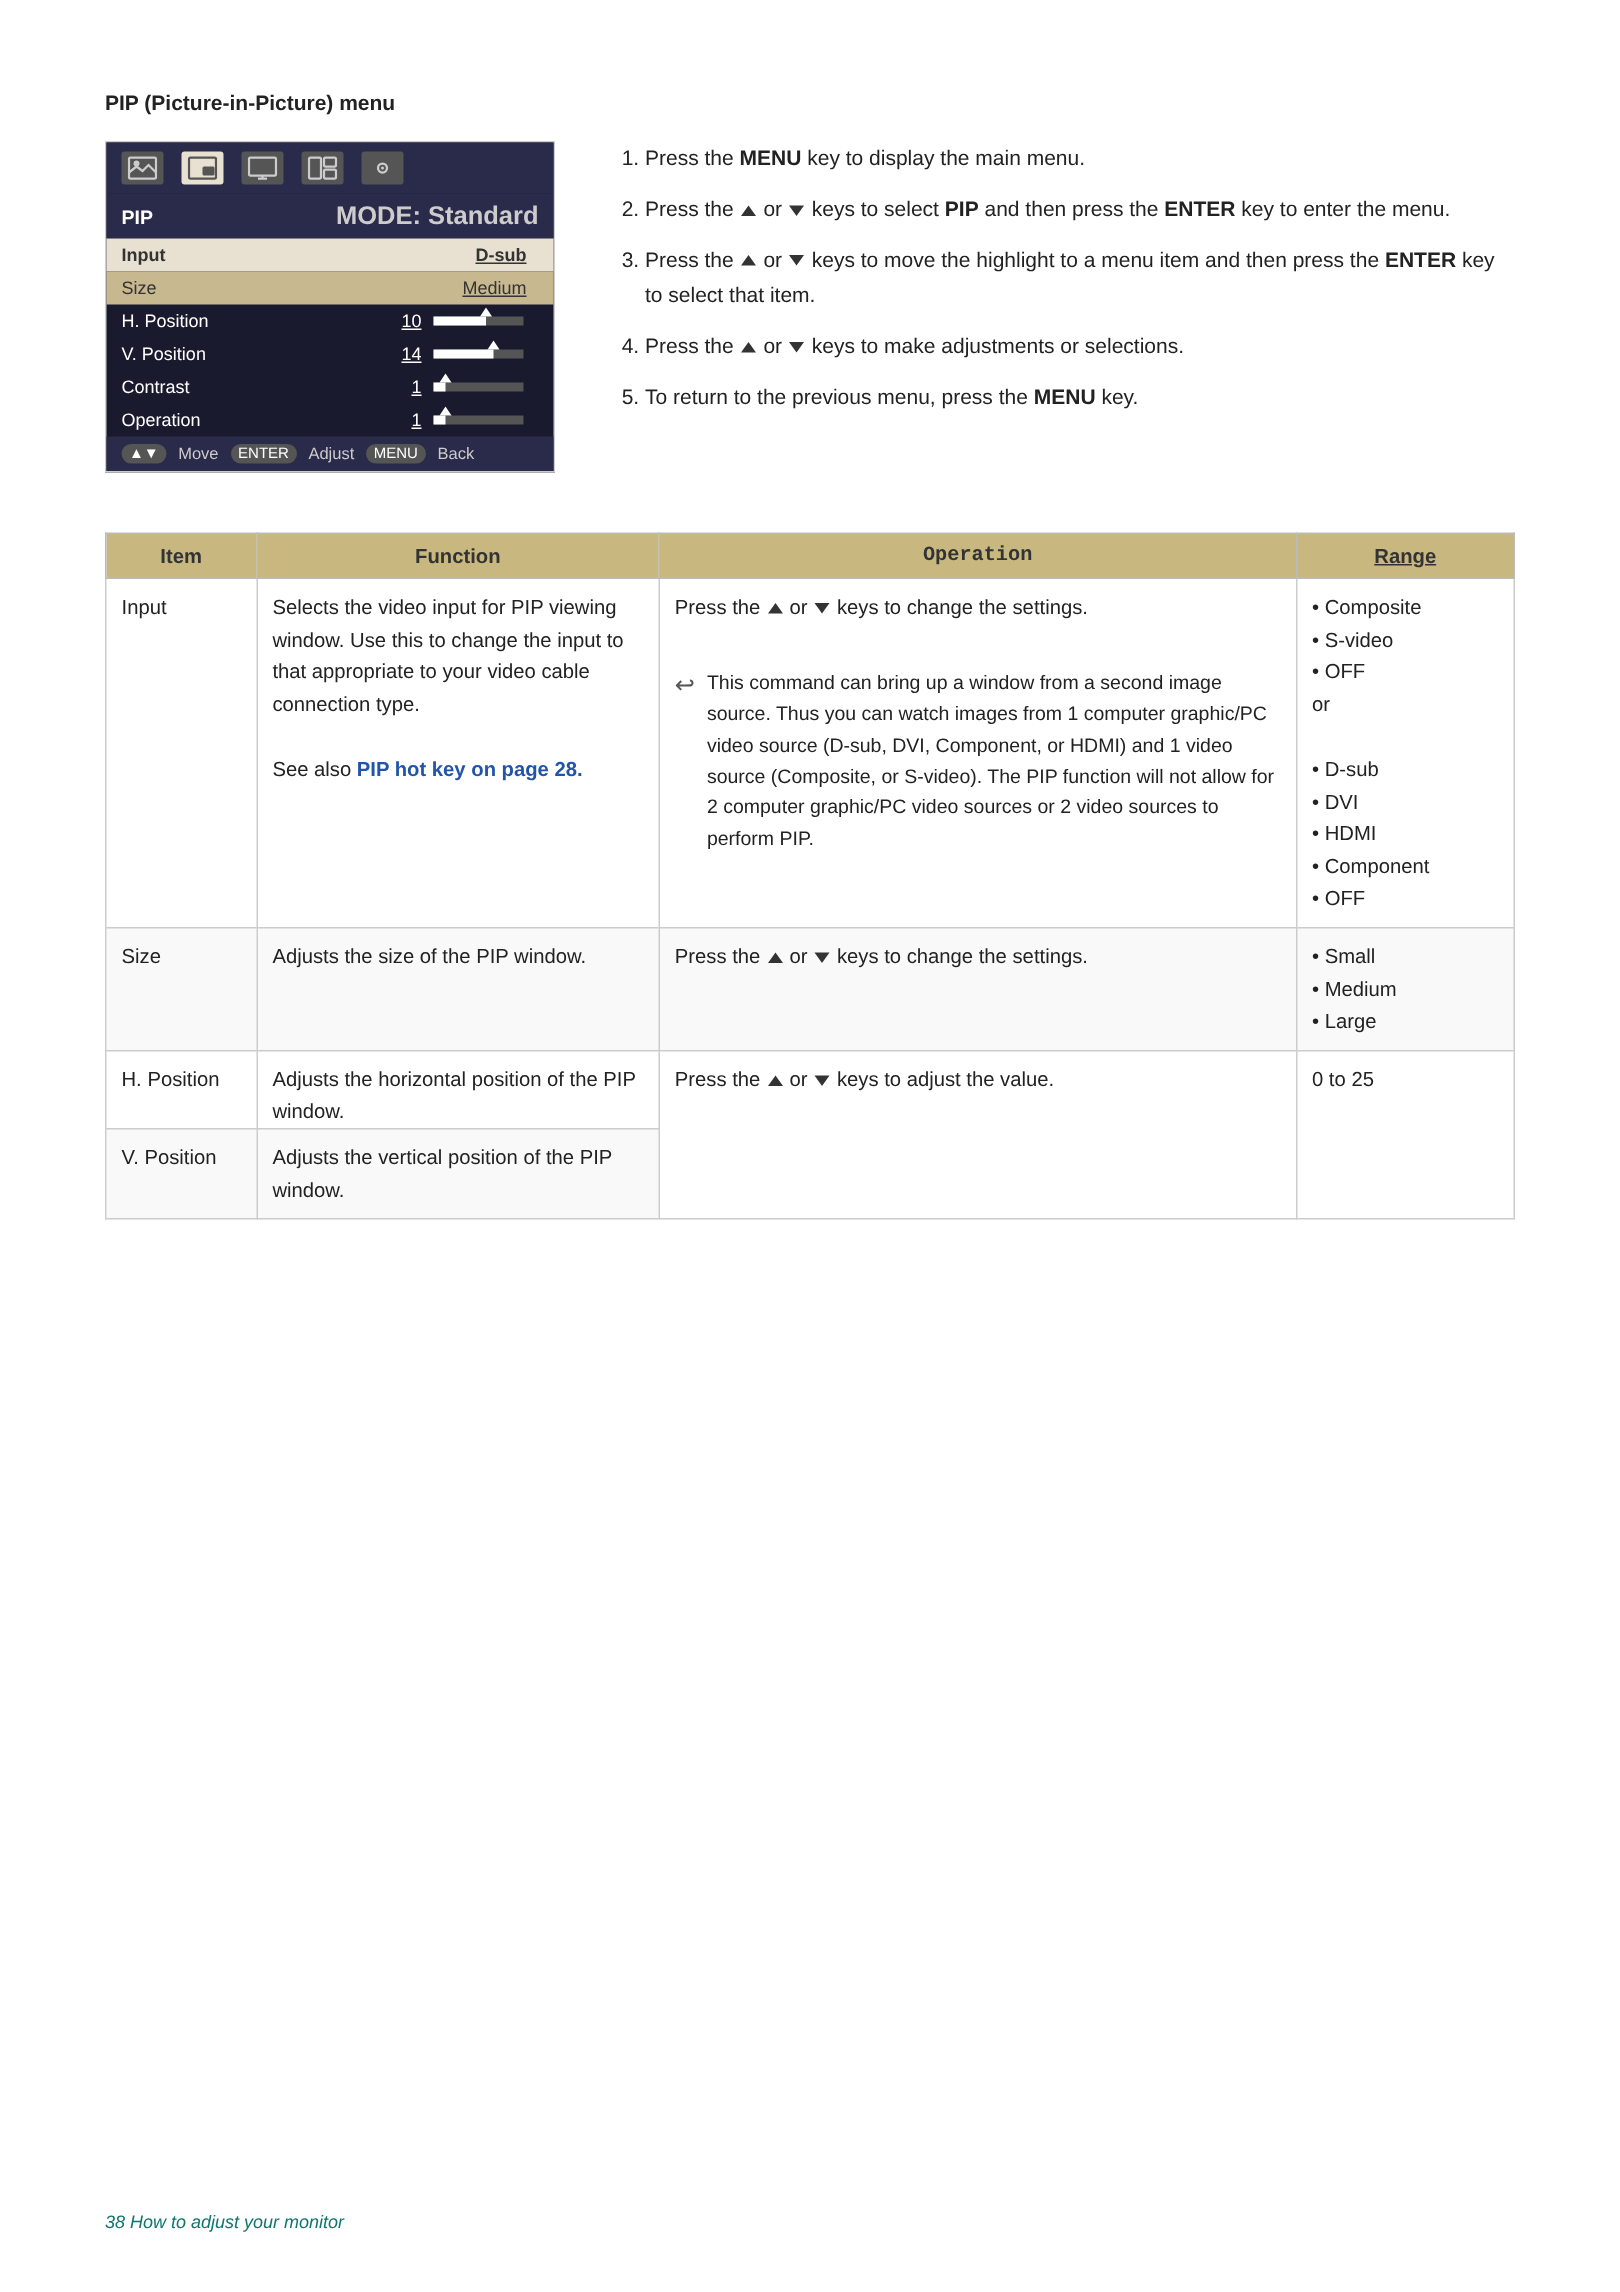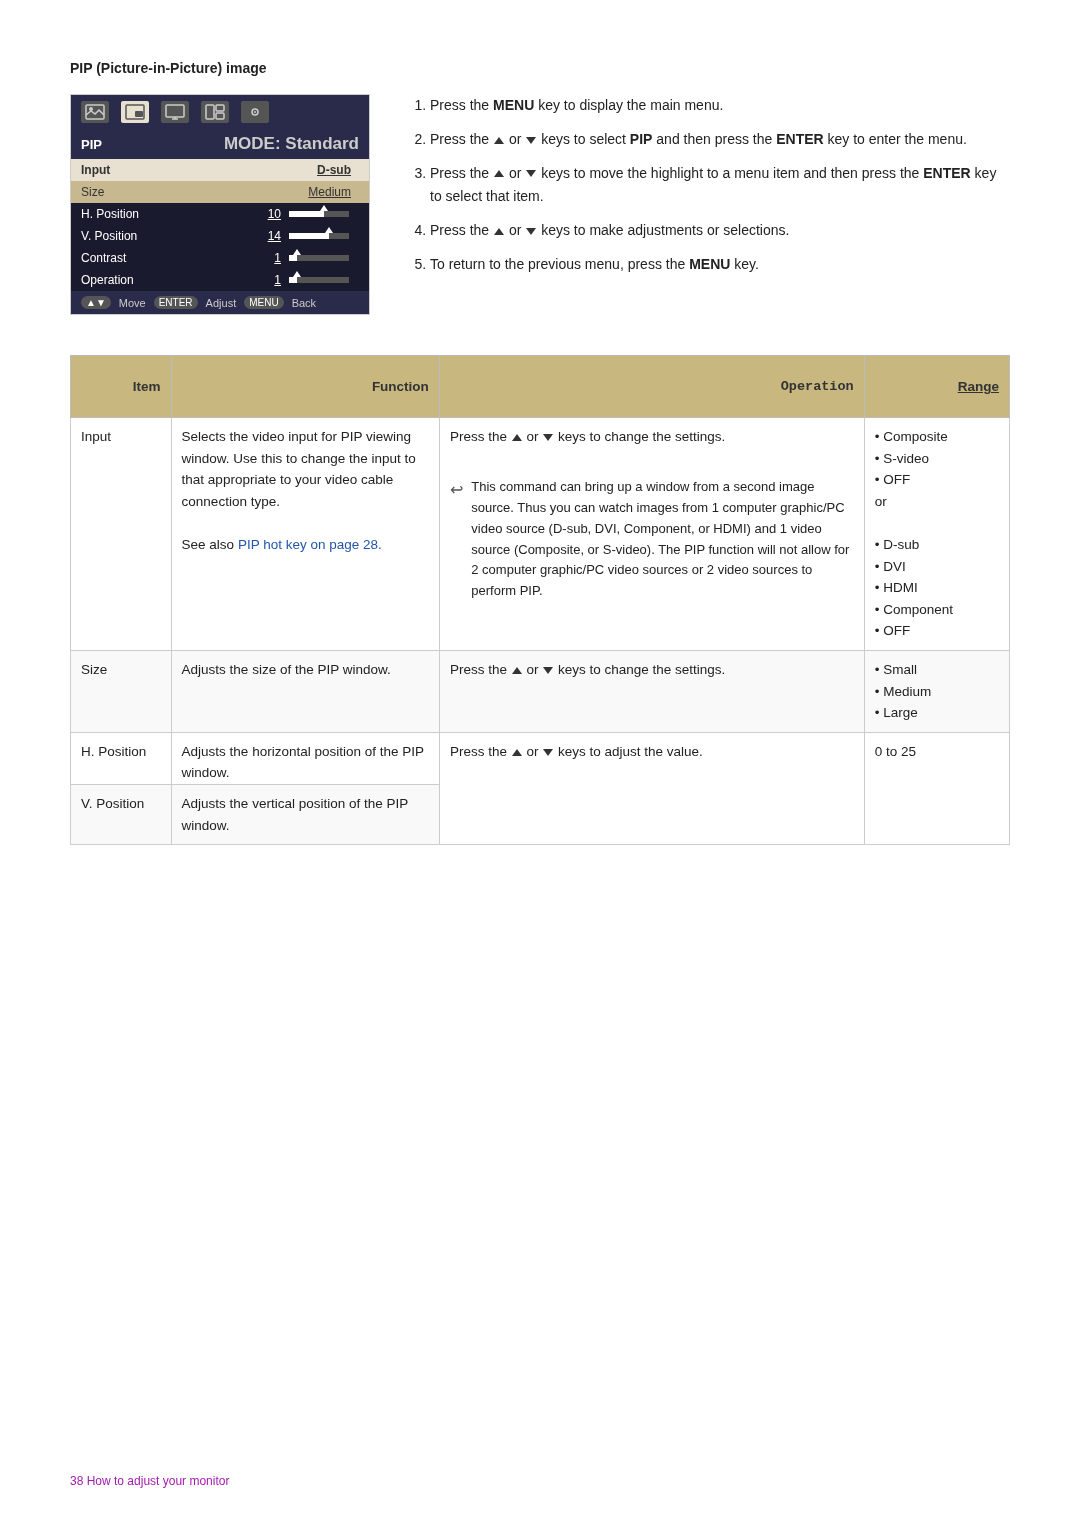--- a/index.html
+++ b/index.html
@@ -159,22 +159,22 @@
     
     .main-table {
       width: 100%;
       border-collapse: collapse;
       margin-top: 10px;
       font-size: 13.5px;
     }
 
     .main-table th {
       background: #c8b880;
-      padding: 23px 10px;
-      text-align: right;
+      padding: 7px 10px;
+      text-align: center;
       font-weight: bold;
       color: #333;
       border: 1px solid #bbb;
     }
 
     .main-table td {
       border: 1px solid #ccc;
       padding: 8px 10px;
       vertical-align: top;
       line-height: 1.6;
@@ -188,21 +188,21 @@
       background: #fff;
     }
 
     .col-item { width: 90px; }
     .col-function { width: 240px; }
     .col-operation { width: 380px; font-family: Liberation Mono, monospace; }
     .col-range { width: 130px; text-decoration: underline; }
 
     .pip-link {
       color: #2255aa;
-      font-weight: normal;
+      font-weight: bold;
     }
 
     .note-box {
       display: flex;
       align-items: flex-start;
       gap: 8px;
       margin: 8px 0;
       font-size: 13px;
     }
 
@@ -231,32 +231,33 @@
       border-top: 7px solid #333;
       vertical-align: middle;
       margin: 0 1px;
     }
 
     .footer-bar {
       position: fixed;
       bottom: 40px;
       left: 70px;
       font-size: 12px;
-      color: #a21caf;
+      color: #0f766e;
+      font-style: italic;
     }
 
     .th-item { background: #8B8060; color: #fff; }
     .th-function { background: #c8a840; color: #fff; }
     .th-operation { background: #d4b050; color: #fff; }
     .th-range { background: #c0784a; color: #fff; }
   </style>
 </head>
 <body>
 
-<div class="section-title">PIP (Picture-in-Picture) image</div>
+<div class="section-title">PIP (Picture-in-Picture) menu</div>
 
 <div class="top-section">
 
   <div class="menu-screenshot">
 
     <div class="menu-icons">
       <div class="menu-icon">
         <svg width="20" height="16" viewBox="0 0 20 16">
             <rect x="1" y="1" width="18" height="14" rx="1" fill="none" stroke="#ccc" stroke-width="1.5"></rect>
             <circle cx="6" cy="5" r="2" fill="#ccc"></circle>

